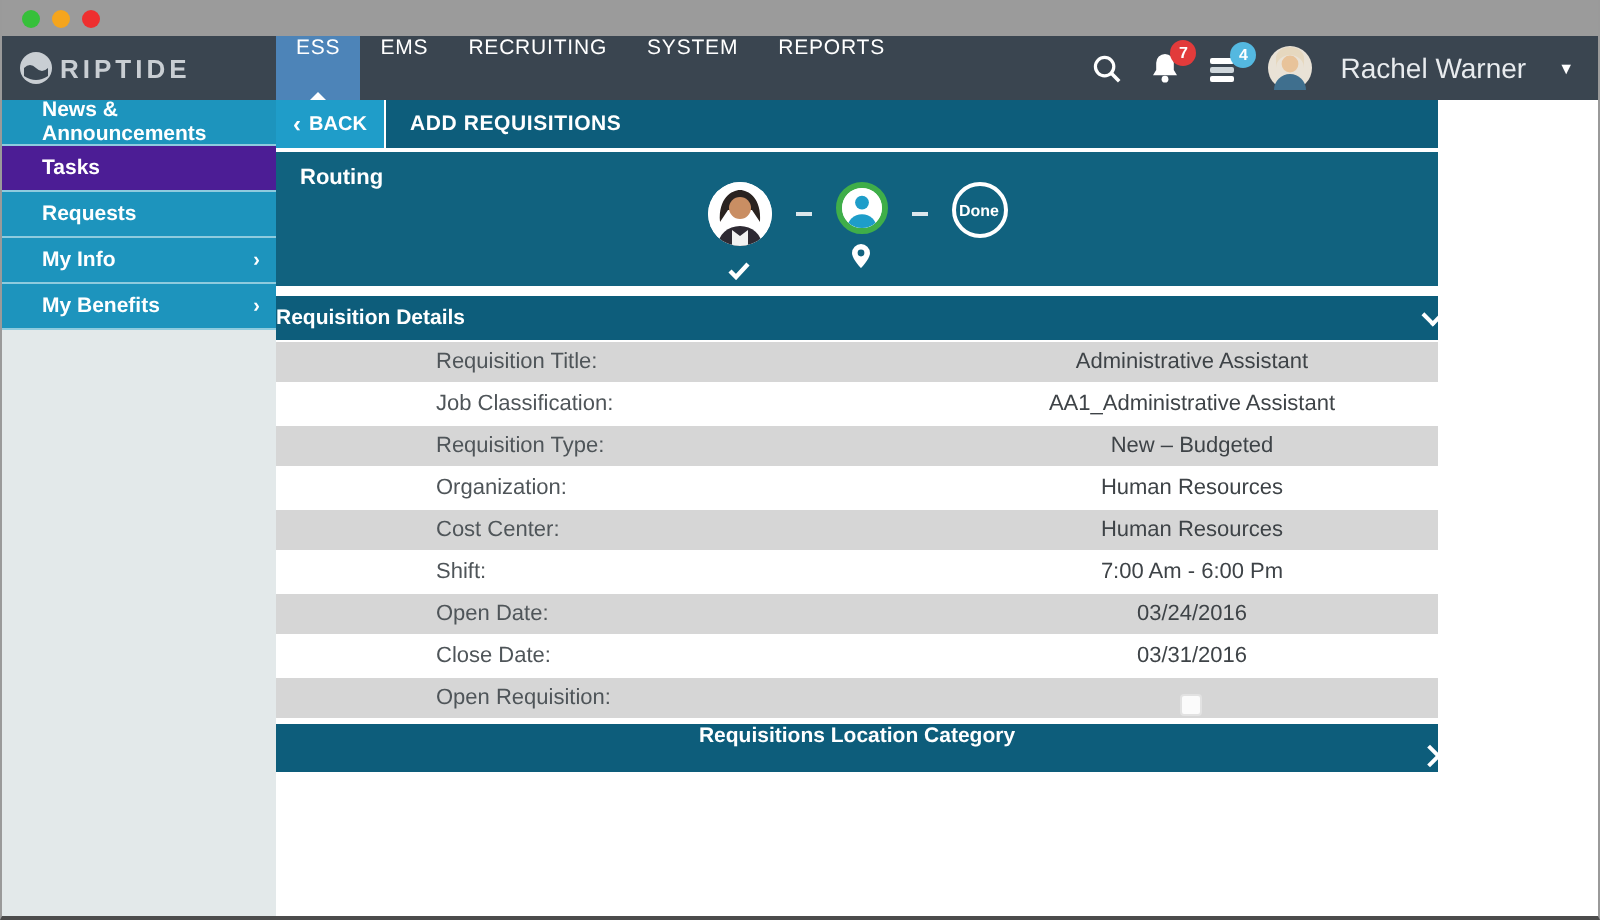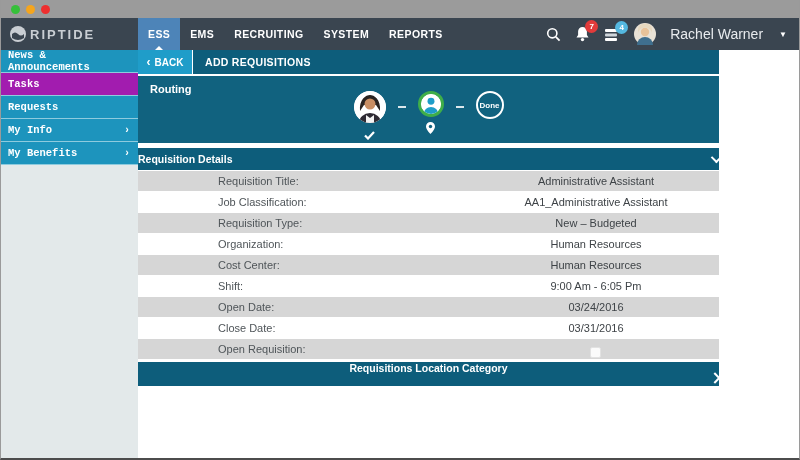--- a/index.html
+++ b/index.html
@@ -11,39 +11,39 @@
   
   .titlebar { height:18px; background:#9b9b9b; display:flex; align-items:center; padding-left:10px; gap:6px; }
   .dot { width:9px; height:9px; border-radius:50%; }
   .dot.green { background:#36c03a; } .dot.orange { background:#f5a51d; } .dot.red { background:#ee2f2f; }
 
   
   .navbar { height:32px; background:#3a4550; display:flex; align-items:stretch; }
   .brand { width:137px; display:flex; align-items:center; padding-left:9px; gap:4px; }
   .brand-text { color:#c9ced3; font-size:13px; font-weight:bold; letter-spacing:2px; }
   .nav-items { display:flex; align-items:stretch; }
-  .nav-item { position:relative; display:flex; align-items:center; padding:0 10px;
-              color:#fff; font-size:10.5px; font-weight:bold; letter-spacing:.4px; cursor:pointer; }
+  .nav-item { position:relative; display:flex; padding:0 10px;
+              color:#fff; font-size:10.5px; font-weight:normal; letter-spacing:.4px; cursor:pointer; }
   .nav-item.active { background:#4d84b8; }
   .nav-item.active::after { content:""; position:absolute; bottom:0; left:50%; margin-left:-4px;
               border-left:4px solid transparent; border-right:4px solid transparent; border-bottom:4px solid #fff; }
   .nav-right { margin-left:auto; display:flex; align-items:center; gap:14px; padding-right:12px; }
   .icon-wrap { position:relative; display:flex; align-items:center; }
   .badge { position:absolute; top:-6px; right:-8px; min-width:13px; height:13px; border-radius:7px;
            color:#fff; font-size:8px; font-weight:bold; display:flex; align-items:center; justify-content:center; padding:0 2px; }
   .badge.red { background:#e23b3b; } .badge.blue { background:#54b8e0; }
   .user-name { color:#e8ebee; font-size:14px;text-align:right; }
   .caret-down { color:#fff; font-size:8px; margin-left:2px; }
 
   
   .sidebar { position:absolute; top:50px; left:0; width:137px; bottom:0; background:#e3e9ea; }
   .side-item { height:23px; background:#1d94bd; border-bottom:1px solid #8ecbde;
-               display:flex; align-items:center; padding:0 8px 0 7px;
-               color:#fff; font-size:10.5px; font-weight:bold; cursor:pointer;font-family:Liberation Mono, monospace; }
-  .side-item.active { background:#a21caf; }
+               display:flex; align-items:center; padding:0 8px 0 20px;
+               color:#fff; font-size:10.5px; font-weight:bold; cursor:pointer; }
+  .side-item.active { background:#4c1d95; }
   .side-chev { margin-left:auto; font-size:10px; font-weight:bold; }
 
   
   .main { position:absolute; top:50px; left:137px; right:0; bottom:0; background:#fff; }
   .panel { width:581px; }
   .page-header { display:flex; height:24px; }
   .back-btn { width:54px; background:#1f9dc9; border:none; color:#fff; font-size:10px; font-weight:bold;
               display:flex; align-items:center; justify-content:center; gap:4px; cursor:pointer;
               font-family:"Liberation Sans", sans-serif; }
   .back-chev { font-size:12px; line-height:10px; }
@@ -247,21 +247,21 @@
           <div class="row white">
             <span class="row-label">Organization:</span>
             <span class="row-value">Human Resources</span>
           </div>
           <div class="row gray">
             <span class="row-label">Cost Center:</span>
             <span class="row-value">Human Resources</span>
           </div>
           <div class="row white">
             <span class="row-label">Shift:</span>
-            <span class="row-value">9:00 Am - 6:05 Pm</span>
+            <span class="row-value">7:00 Am - 6:00 Pm</span>
           </div>
           <div class="row gray">
             <span class="row-label">Open Date:</span>
             <span class="row-value">03/24/2016</span>
           </div>
           <div class="row white">
             <span class="row-label">Close Date:</span>
             <span class="row-value">03/31/2016</span>
           </div>
           <div class="row gray">

